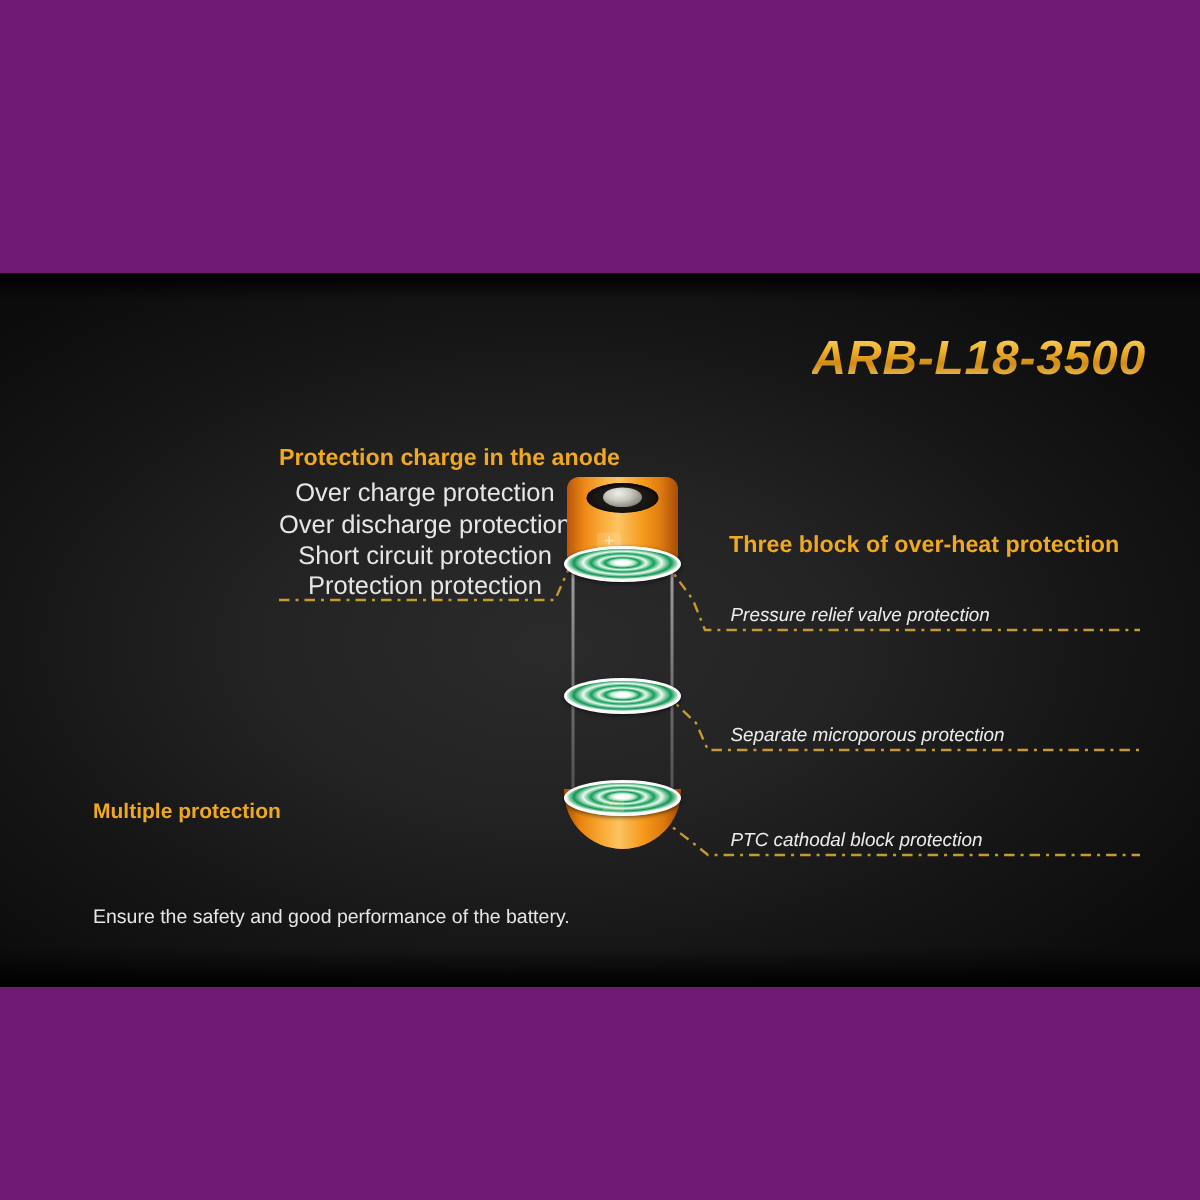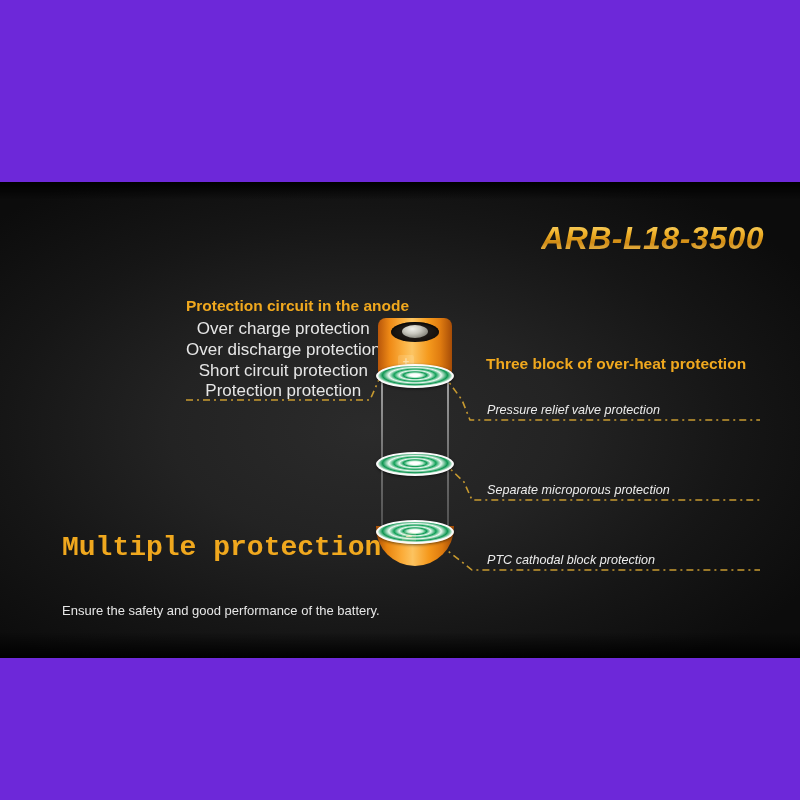--- a/index.html
+++ b/index.html
@@ -1,18 +1,18 @@
 <!DOCTYPE html>
 <html><head>
 <meta charset="utf-8">
 <style>
   html,body{margin:0;padding:0;background:#000;}
   body{width:800px;height:800px;overflow:hidden;font-family:"Liberation Sans",sans-serif;}
 
-  #stage{position:relative;width:800px;height:800px;background:#6d28d9;overflow:hidden;}
+  #stage{position:relative;width:800px;height:800px;background:#701a75;overflow:hidden;}
 
   
   #panel{
     position:absolute;left:0;top:182px;width:800px;height:476px;
     background:
       radial-gradient(ellipse 520px 300px at 46% 52%, #2b2b2b 0%, #232323 38%, #161616 70%, #0c0c0c 100%);
   }
   #panel:after{
     content:"";position:absolute;left:0;right:0;bottom:0;height:26px;
     background:linear-gradient(to bottom,rgba(0,0,0,0) 0%,#000 100%);
@@ -42,21 +42,21 @@
   #anode-list{position:absolute;left:186px;top:319px;}
   #anode-list div{font-size:17px;color:#e6e6e6;line-height:20.8px;white-space:nowrap;text-align:center;}
 
   #overheat-head{position:absolute;left:486px;top:355px;font-size:15.5px;white-space:nowrap;}
 
   .right-label{position:absolute;font-size:12.6px;color:#ececec;white-space:nowrap;font-style:italic;}
   #lbl-valve{left:487px;top:403px;}
   #lbl-micro{left:487px;top:483px;}
   #lbl-ptc{left:487px;top:553px;}
 
-  #multi-head{position:absolute;left:62px;top:532px;font-size:28px;font-family:Liberation Mono, monospace;}
+  #multi-head{position:absolute;left:62px;top:532px;font-size:14px;}
   #multi-sub{position:absolute;left:62px;top:566px;font-size:13px;color:#e6e6e6;white-space:nowrap;margin-top:37px;}
 
   
   #battery{position:absolute;left:370px;top:318px;width:90px;height:248px;}
 
   
   #cap{
     position:absolute;left:8px;top:0;width:74px;height:56px;
     background:linear-gradient(to right,#b8560a 0%,#ef8a16 16%,#fbb040 34%,#fcc563 46%,#f59a1d 68%,#e07c10 84%,#a64c07 100%);
     border-radius:8px 8px 4px 4px;
@@ -126,21 +126,21 @@
       <path d="M443 374 L462 400 L470 420 L760 420"></path>
       <path d="M443 462 L464 482 L472 500 L760 500"></path>
       <path d="M440 545 L462 562 L472 570 L760 570"></path>
     </g>
   </svg>
 
   <div id="title-block">
     <div id="product-title">ARB-L18-3500</div>
   </div>
 
-  <div id="anode-head" class="gold-head">Protection circuit in the anode</div>
+  <div id="anode-head" class="gold-head">Protection charge in the anode</div>
   <div id="anode-list">
     <div>Over charge protection</div>
     <div>Over discharge protection</div>
     <div>Short circuit protection</div>
     <div>Protection protection</div>
   </div>
 
   <div id="overheat-head" class="gold-head">Three block of over-heat protection</div>
   <div id="lbl-valve" class="right-label">Pressure relief valve protection</div>
   <div id="lbl-micro" class="right-label">Separate microporous protection</div>

